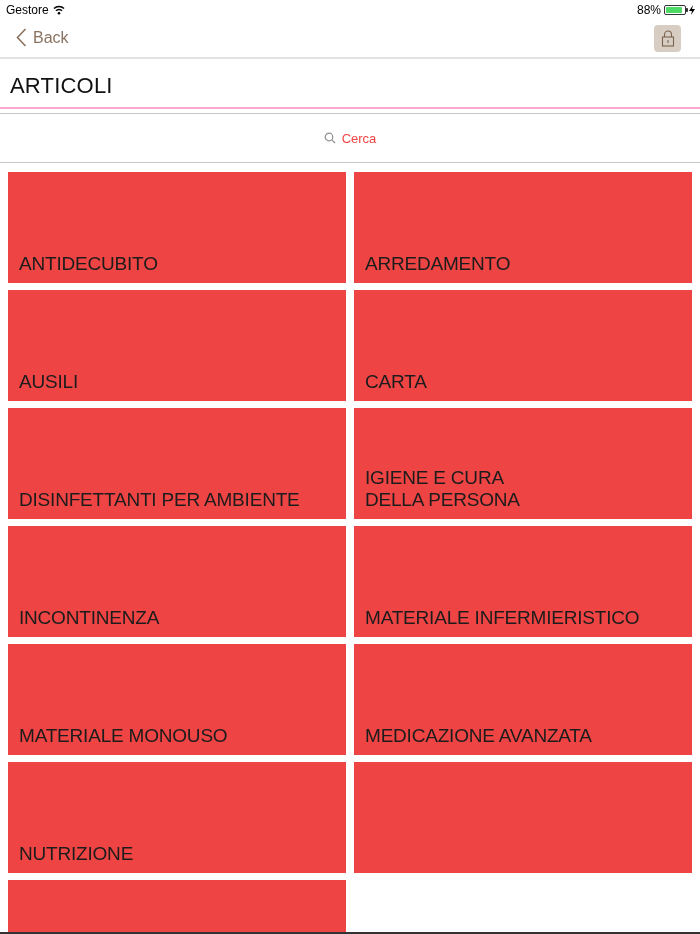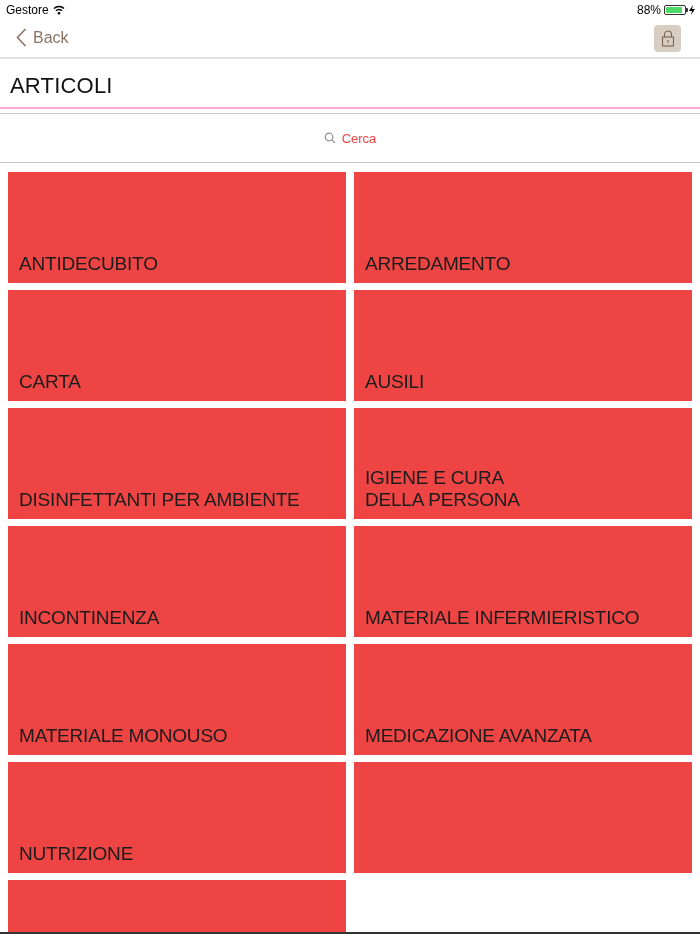--- a/index.html
+++ b/index.html
@@ -82,24 +82,24 @@
 </div>
 
 <div class="grid">
   <div class="tile">
       <span class="label">ANTIDECUBITO</span>
     </div>
   <div class="tile">
       <span class="label">ARREDAMENTO</span>
     </div>
   <div class="tile">
-      <span class="label">CARTA</span>
+      <span class="label">AUSILI</span>
     </div>
   <div class="tile">
-      <span class="label">AUSILI</span>
+      <span class="label">CARTA</span>
     </div>
   <div class="tile">
       <span class="label">DISINFETTANTI PER AMBIENTE</span>
     </div>
   <div class="tile">
       <span class="label" style="right: 132px;">IGIENE E CURA DELLA PERSONA</span>
     </div>
   <div class="tile">
       <span class="label">INCONTINENZA</span>
     </div>

